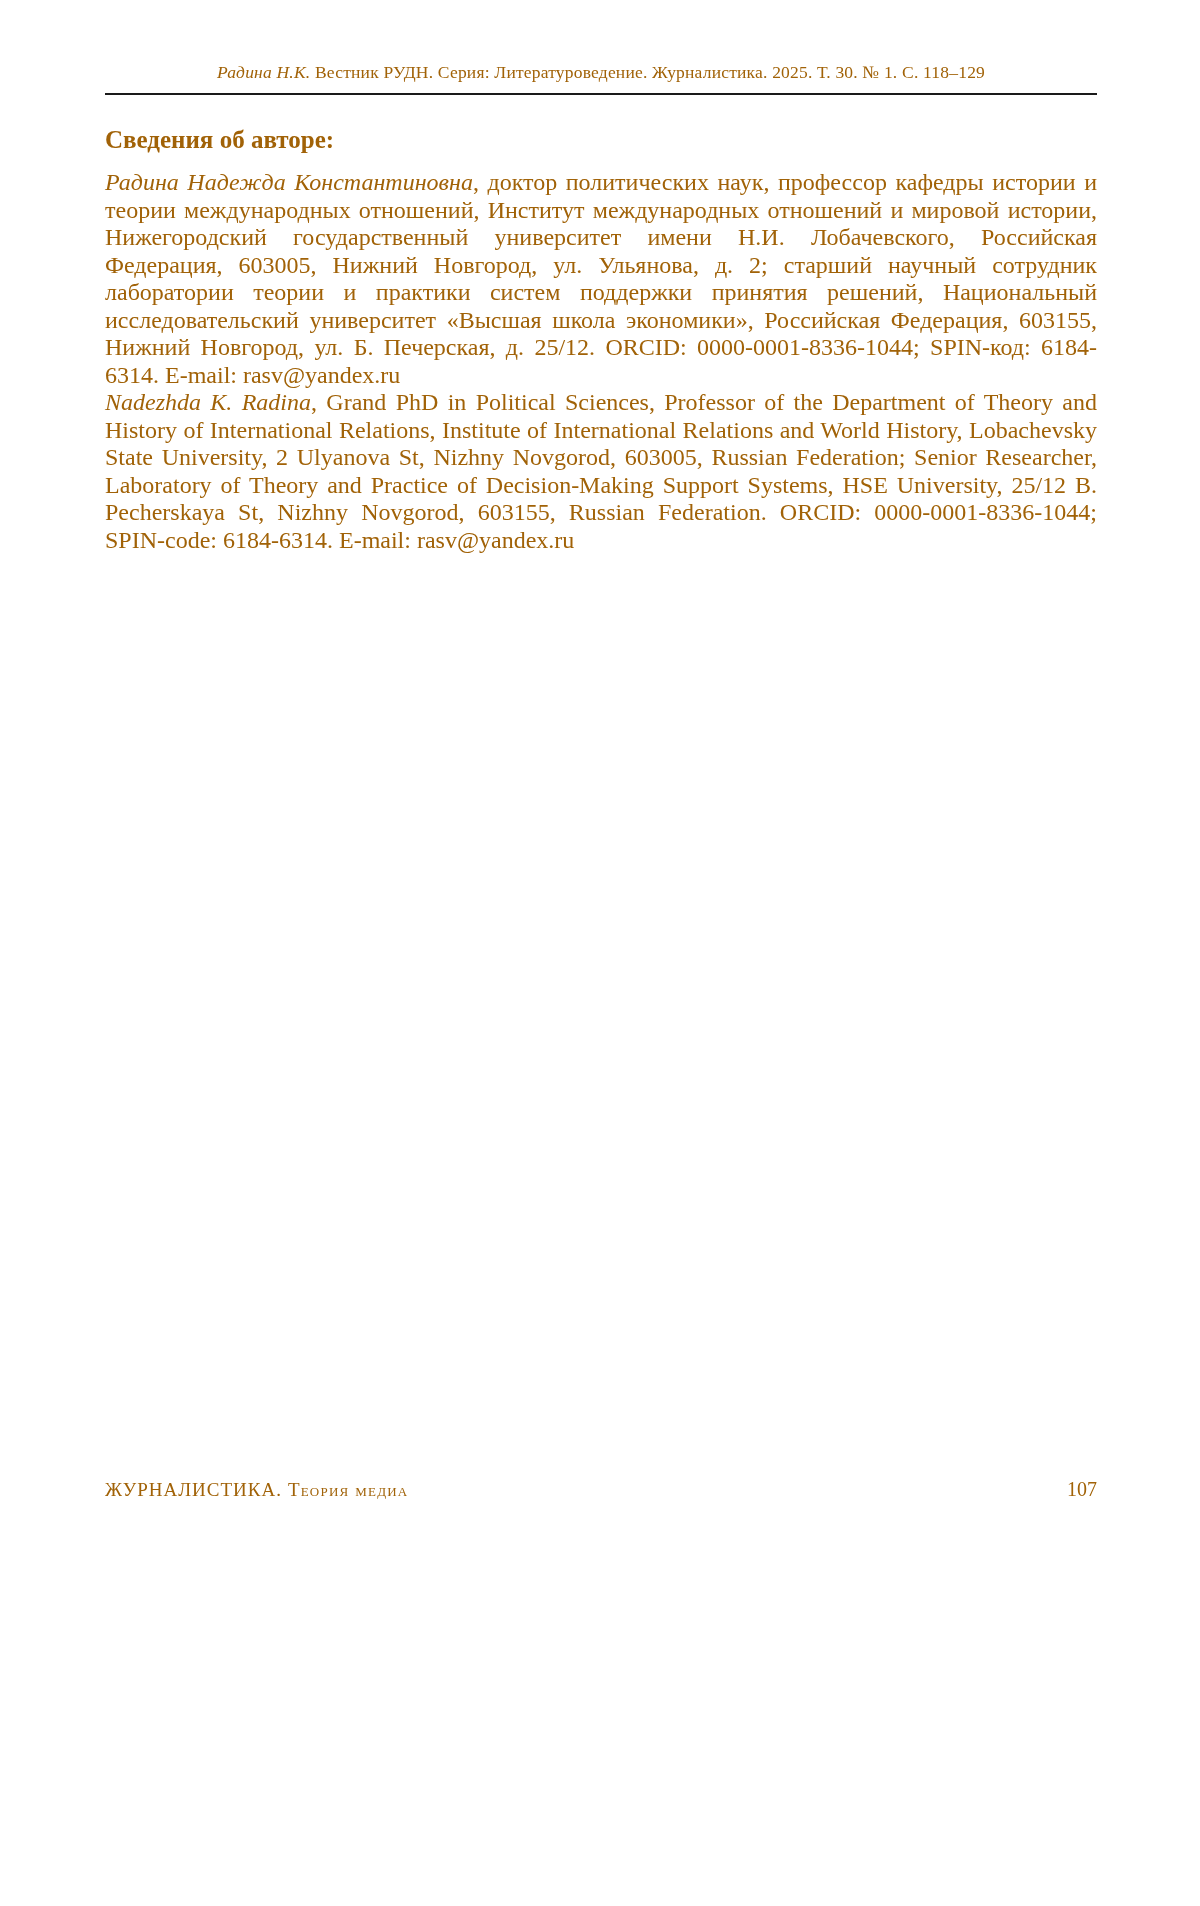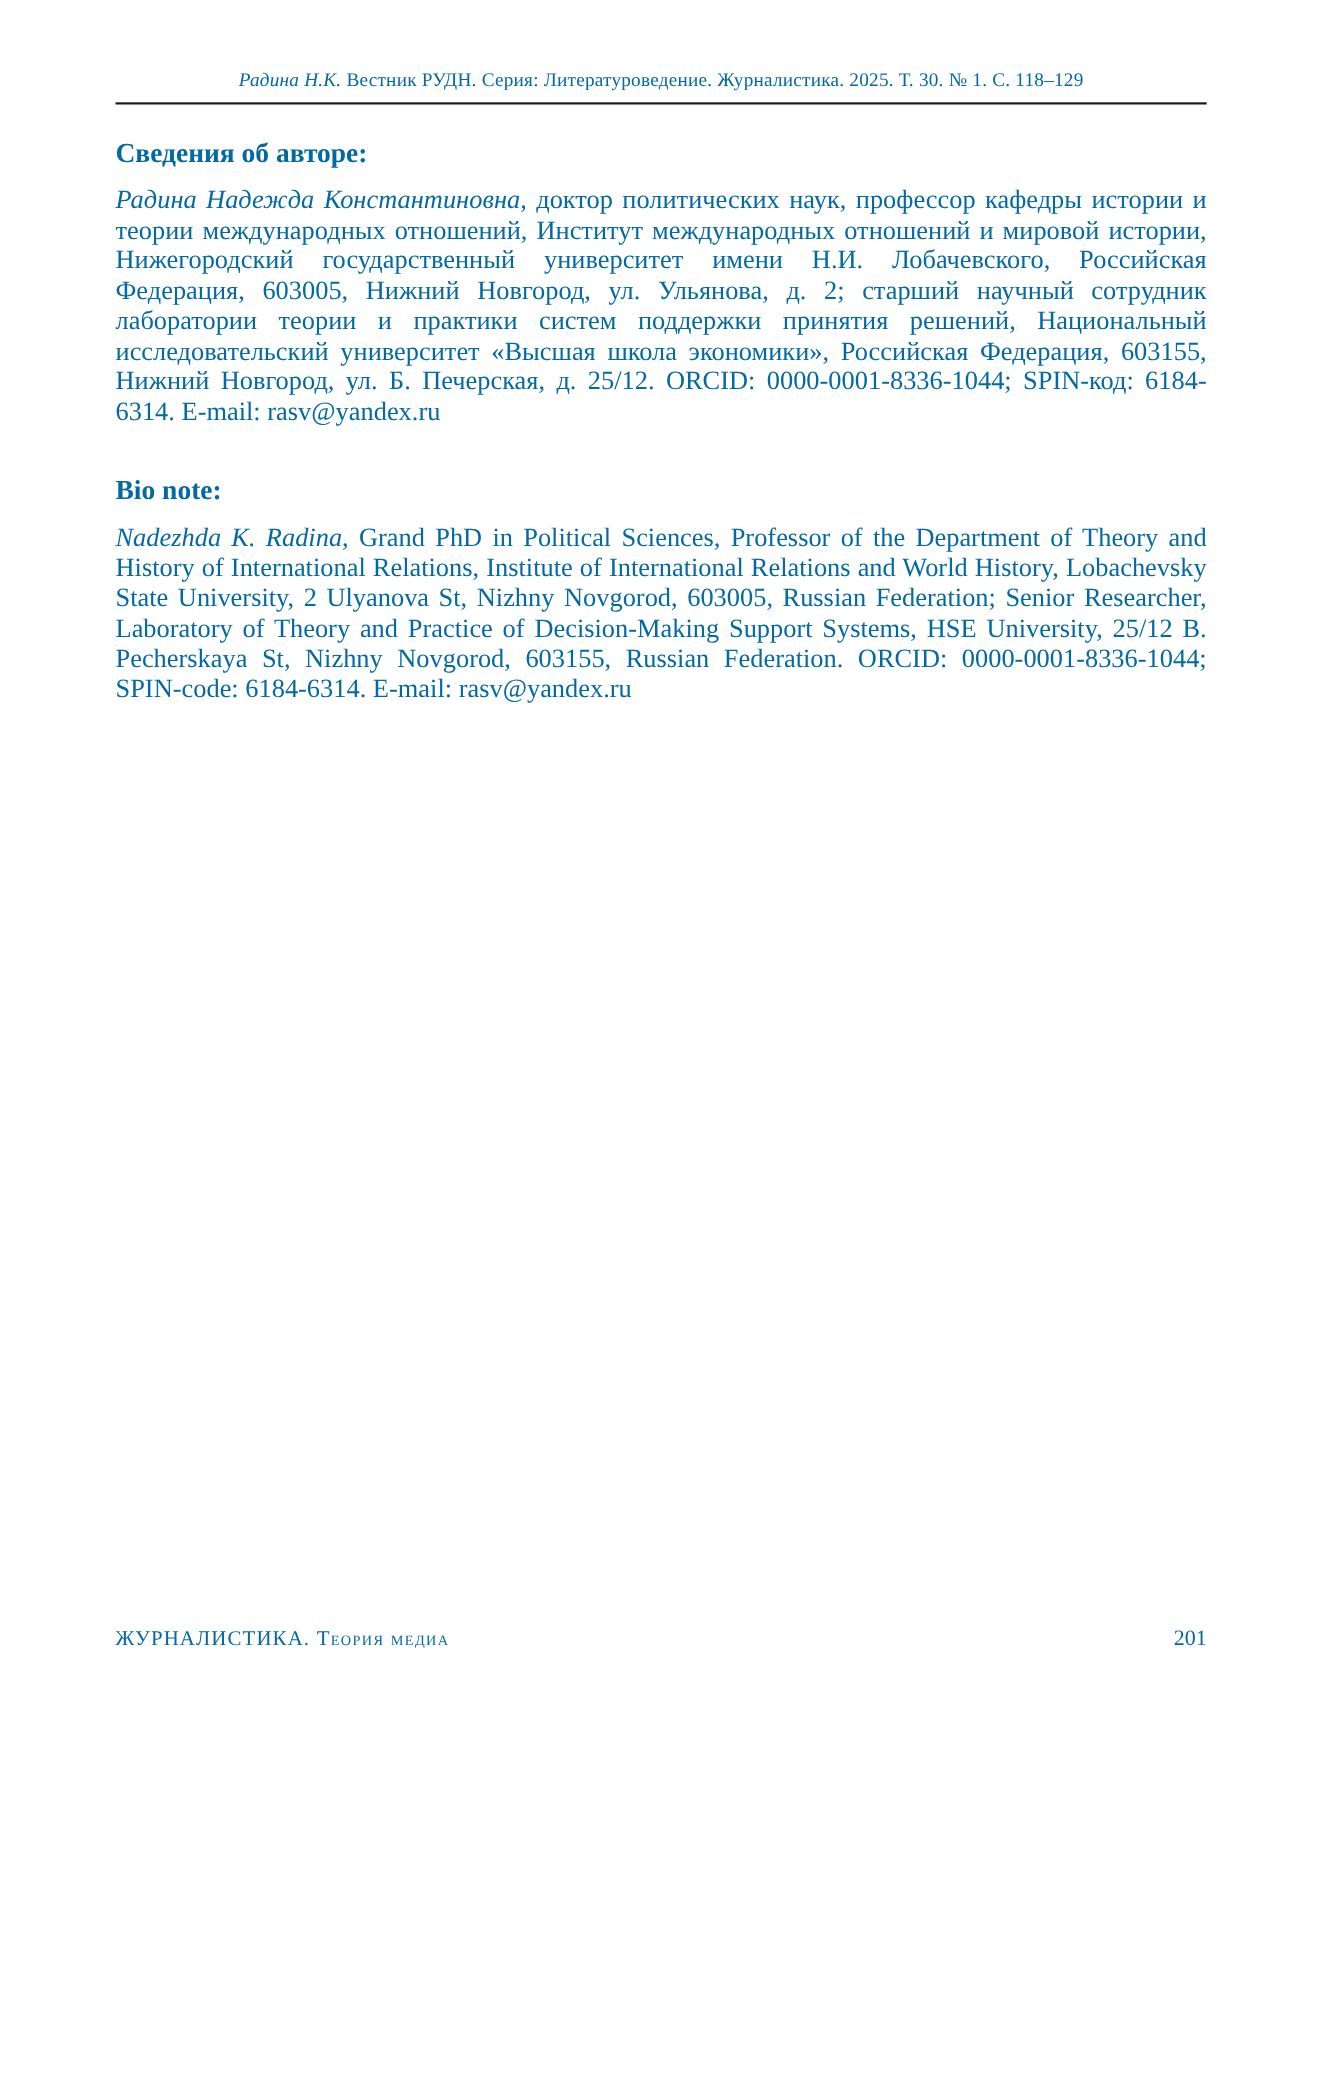--- a/index.html
+++ b/index.html
@@ -6,21 +6,21 @@
     margin: 0;
     padding: 0;
     background: #ffffff;
   }
   .page {
     position: relative;
     width: 1200px;
     height: 1906px;
     margin: 0 auto;
     background: #ffffff;
-    color: #0369a1;
+    color: #a16207;
     font-family: "Liberation Serif", "DejaVu Serif", serif;
     box-sizing: border-box;
   }
   .content {
     position: absolute;
     left: 105px;
     right: 103px;
     top: 0;
   }
   .running-head {
@@ -89,24 +89,23 @@
       <p class="head-line"><span class="italic">Радина Н.К.</span><span> Вестник РУДН. Серия: Литературоведение. Журналистика. 2025. Т. 30. № 1. С. 118–129</span></p>
       <hr class="rule">
     </header>
 
     <main class="main-block">
 
       <h2 class="section-heading">Сведения об авторе:</h2>
 
       <p class="body-par"><span class="italic">Радина Надежда Константиновна</span><span>, доктор политических наук, профессор кафедры истории и теории международных отношений, Институт международных отношений и мировой истории, Нижегородский государственный университет имени Н.И. Лобачевского, Российская Федерация, 603005, Нижний Новгород, ул. Ульянова, д. 2; старший научный сотрудник лаборатории теории и практики систем поддержки принятия решений, Национальный исследовательский университет «Высшая школа экономики», Российская Федерация, 603155, Нижний Новгород, ул. Б. Печерская, д. 25/12. ORCID: 0000-0001-8336-1044; SPIN-код: 6184-6314. E-mail: rasv@yandex.ru</span></p>
 
-      <h2 class="section-heading second">Bio note:</h2>
 
       <p class="body-par"><span class="italic">Nadezhda K. Radina</span><span>, Grand PhD in Political Sciences, Professor of the Department of Theory and History of International Relations, Institute of International Relations and World History, Lobachevsky State University, 2 Ulyanova St, Nizhny Novgorod, 603005, Russian Federation; Senior Researcher, Laboratory of Theory and Practice of Decision-Making Support Systems, HSE University, 25/12 B. Pecherskaya St, Nizhny Novgorod, 603155, Russian Federation. ORCID: 0000-0001-8336-1044; SPIN-code: 6184-6314. E-mail: rasv@yandex.ru</span></p>
 
     </main>
   </div>
 
   <footer class="page-footer">
     <div class="footer-left"><span>ЖУРНАЛИСТИКА.</span><span class="smallcaps"> Теория медиа</span></div>
-    <div class="footer-page-number">201</div>
+    <div class="footer-page-number">107</div>
   </footer>
 </div>
 
 </body></html>

